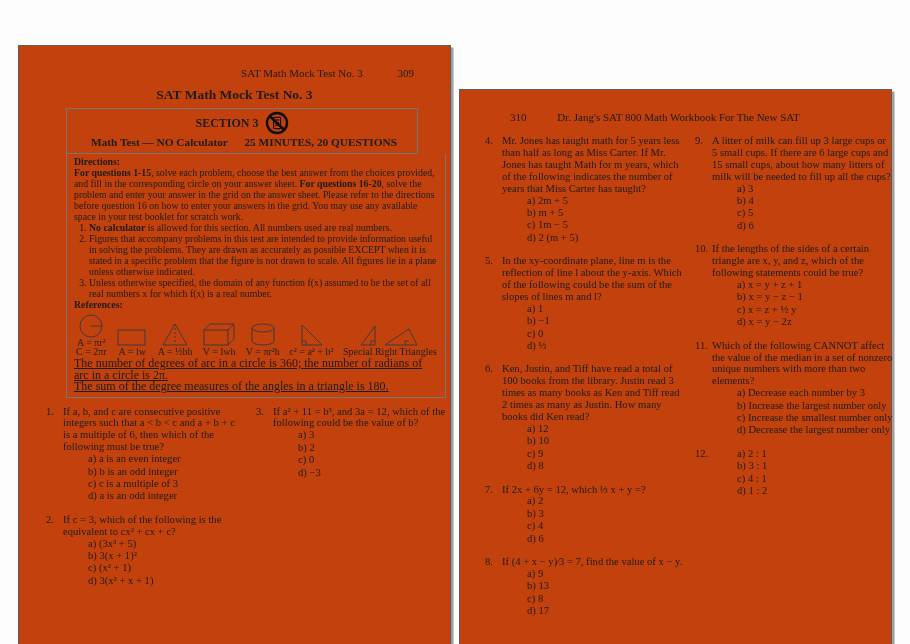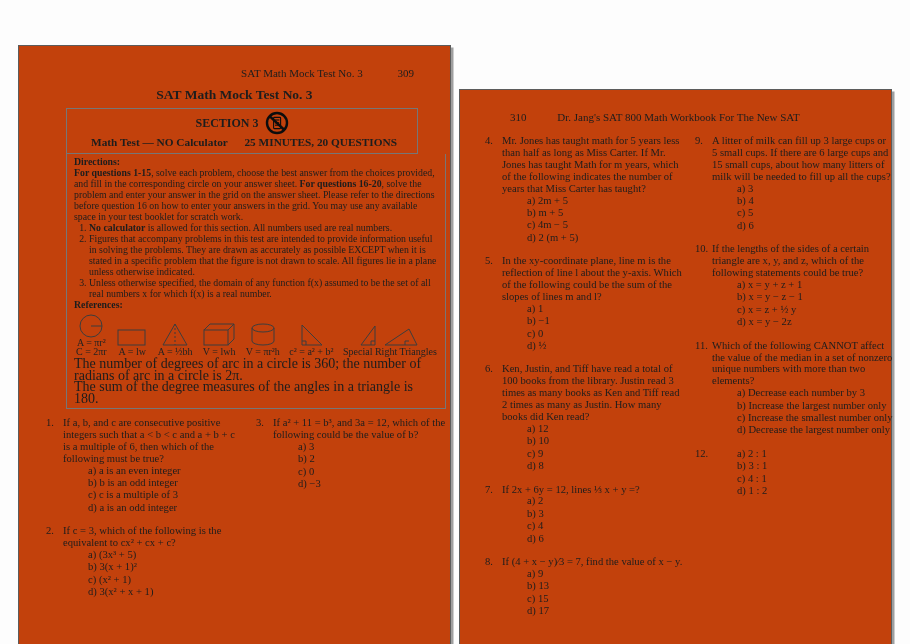--- a/index.html
+++ b/index.html
@@ -25,21 +25,21 @@
   .sb-row2 { display: flex; justify-content: space-between; font-weight: bold;
              font-size: 11.3px; padding: 1px 20px 0 24px; text-align: right; }
   .sb-body { margin: 0 0 0 47px; width: 380px; border: 1px solid #767676; border-top: none;
              padding: 2px 6px 4px 7px; font-size: 9.8px; line-height: 11px; }
   .bold { font-weight: bold; }
   .notes-list { list-style-position: outside; padding-left: 15px; }
   .figs { display: flex; justify-content: space-between; align-items: flex-end;
           margin: 3px 2px 2px 2px; }
   .fig { text-align: center; }
   .fig-cap { font-size: 10px; line-height: 8.5px; color: #222; white-space: nowrap; }
-  .closing { font-size: 14px; line-height: 11.5px; }
+  .closing { font-size: 12px; line-height: 11.5px; text-decoration: underline; }
   svg { display: block; margin: 0 auto; }
   .fig svg { stroke: #3d3d3d; fill: none; stroke-width: 1; }
 
   
   .q-row { display: flex; gap: 12px; }
   #left-page  .q-row { margin: 8px 10px 0 27px; }
   #right-page .q-row { margin: 12px 10px 0 25px; }
   .q-col { width: 198px; flex-shrink: 0; }
   .q { display: flex; margin-bottom: 11px; font-size: 10.6px; line-height: 11.9px; }
   .qnum { width: 17px; flex-shrink: 0; }
@@ -195,21 +195,21 @@
   </div>
 
   <div class="q-row">
     <div class="q-col">
       <div class="q">
         <span class="qnum">4.</span>
         <div class="qbody">
           <div class="qtext">Mr. Jones has taught math for 5 years less than half as long as Miss Carter. If Mr. Jones has taught Math for m years, which of the following indicates the number of years that Miss Carter has taught?</div>
           <div class="choice">a) 2m + 5</div>
           <div class="choice">b) m + 5</div>
-          <div class="choice">c) 4m − 5</div>
+          <div class="choice">c) 1m − 5</div>
           <div class="choice">d) 2 (m + 5)</div>
         </div>
       </div>
       <div class="q">
         <span class="qnum">5.</span>
         <div class="qbody">
           <div class="qtext">In the xy-coordinate plane, line m is the reflection of line l about the y-axis. Which of the following could be the sum of the slopes of lines m and l?</div>
           <div class="choice">a) 1</div>
           <div class="choice">b) −1</div>
           <div class="choice">c) 0</div>
@@ -222,34 +222,34 @@
           <div class="qtext">Ken, Justin, and Tiff have read a total of 100 books from the library. Justin read 3 times as many books as Ken and Tiff read 2 times as many as Justin. How many books did Ken read?</div>
           <div class="choice">a) 12</div>
           <div class="choice">b) 10</div>
           <div class="choice">c) 9</div>
           <div class="choice">d) 8</div>
         </div>
       </div>
       <div class="q">
         <span class="qnum">7.</span>
         <div class="qbody">
-          <div class="qtext">If 2x + 6y = 12, lines ⅓ x + y =?</div>
+          <div class="qtext">If 2x + 6y = 12, which ⅓ x + y =?</div>
           <div class="choice">a) 2</div>
           <div class="choice">b) 3</div>
           <div class="choice">c) 4</div>
           <div class="choice">d) 6</div>
         </div>
       </div>
       <div class="q">
         <span class="qnum">8.</span>
         <div class="qbody">
           <div class="qtext">If (4 + x − y)⁄3 = 7, find the value of x − y.</div>
           <div class="choice">a) 9</div>
           <div class="choice">b) 13</div>
-          <div class="choice">c) 15</div>
+          <div class="choice">c) 8</div>
           <div class="choice">d) 17</div>
         </div>
       </div>
     </div>
     <div class="q-col">
       <div class="q">
         <span class="qnum">9.</span>
         <div class="qbody">
           <div class="qtext">A litter of milk can fill up 3 large cups or 5 small cups. If there are 6 large cups and 15 small cups, about how many litters of milk will be needed to fill up all the cups?</div>
           <div class="choice">a) 3</div>

